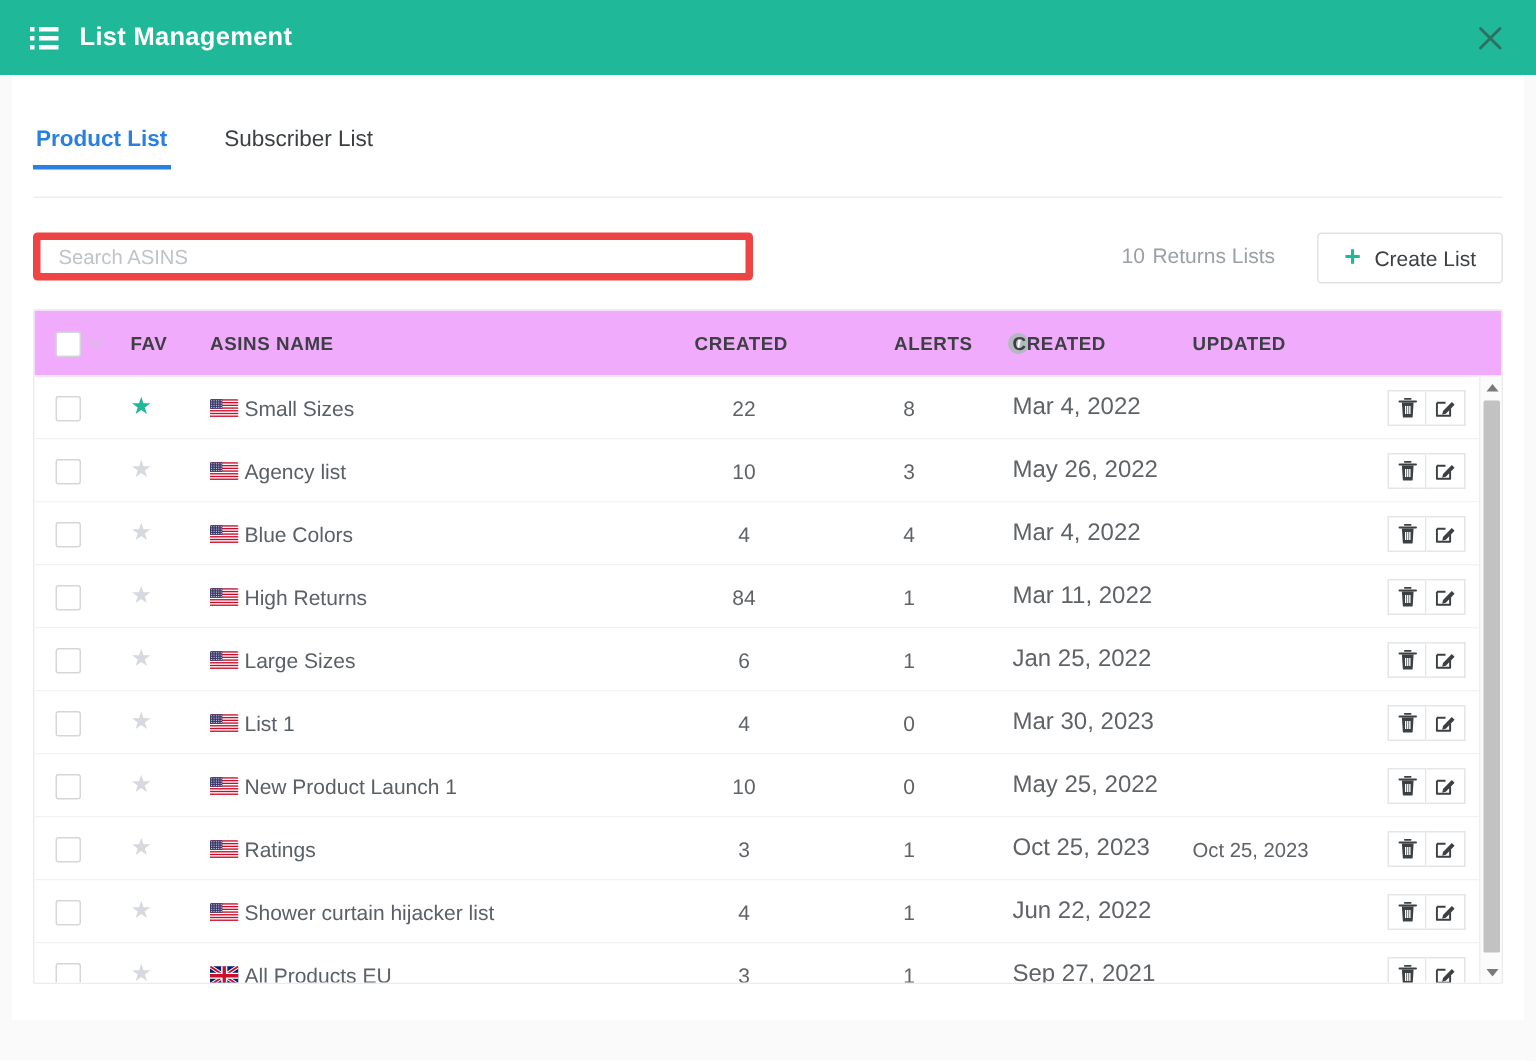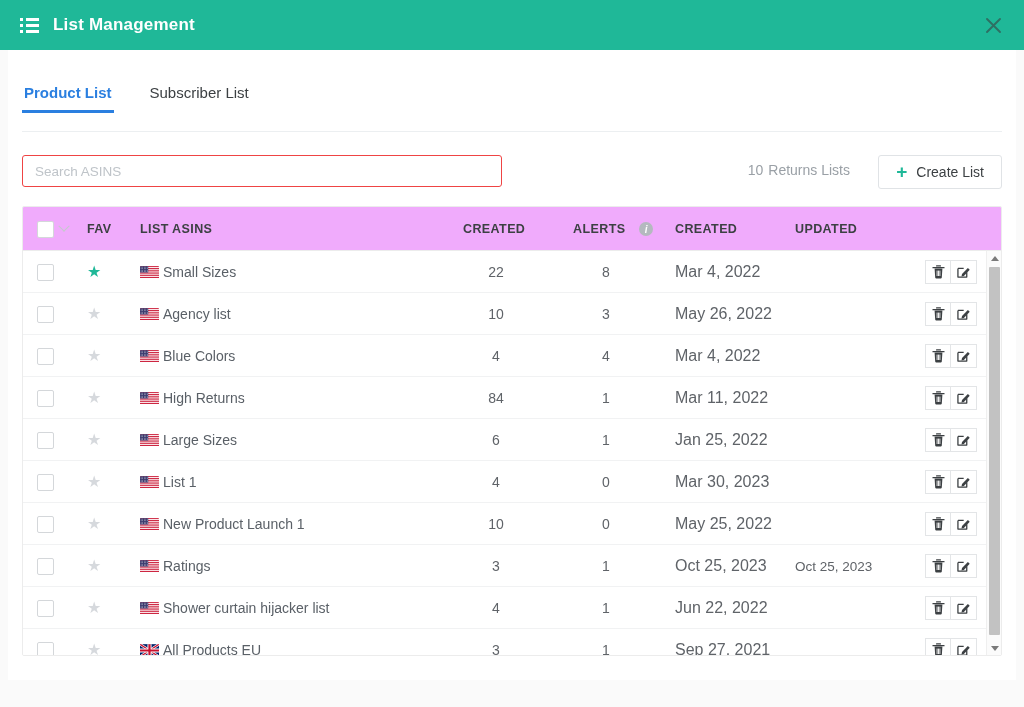--- a/index.html
+++ b/index.html
@@ -66,21 +66,21 @@
     position: absolute; left: 14px; top: 81px; width: 980px; height: 1px;
     background: #eceff1;
   }
 
   
   .toolbar {
     position: absolute; left: 14px; top: 105px; width: 980px; height: 34px;
   }
   .search-input {
     position: absolute; left: 0; top: 0; width: 480px; height: 32px;
-    border: 1px solid #ef4444; border-radius: 3px; background: #fff;
+    border: 5px solid #ef4444; border-radius: 3px; background: #fff;
     padding: 0 12px; font-size: 13.5px; color: #3c4043;
     font-family: "Liberation Sans", sans-serif; outline: none;
   }
   .search-input::placeholder { color: #bfc4c9; }
   .count-wrap {
     position: absolute; right: 152px; top: 7px;
     font-size: 14px; color: #9aa0a6; white-space: nowrap;
   }
   .count-num { color: #9aa0a6; margin-right: 5px; }
   .create-btn {
@@ -110,21 +110,21 @@
   .th {
     position: absolute; top: 0; height: 44px;
     display: flex; align-items: center;
     font-size: 12.5px; font-weight: bold; color: #3c4043;
     letter-spacing: .4px;
   }
   .th-check   { left: 14px; }
   .th-fav     { left: 64px; }
   .th-name    { left: 117px; }
   .th-products{ left: 440px; }
-  .th-alerts  { left: 550px; gap: 14px; }
+  .th-alerts  { left: 573px; gap: 24px; }
   .th-created { left: 652px; }
   .th-updated { left: 772px; }
 
   .chk {
     width: 17px; height: 17px; border: 1px solid #d4d7da;
     border-radius: 2px; background: #fff; cursor: pointer; display: block;
   }
   .chev {
     margin-left: 6px; width: 8px; height: 8px;
     border-right: 1.6px solid #c5c9cd; border-bottom: 1.6px solid #c5c9cd;
@@ -237,21 +237,21 @@
     </div>
 
     <div class="table-wrap">
 
       <div class="thead">
         <div class="th th-check">
           <span class="chk"></span>
           <span class="chev"></span>
         </div>
         <div class="th th-fav">FAV</div>
-        <div class="th th-name">LIST ASINS</div>
+        <div class="th th-name">ASINS NAME</div>
         <div class="th th-products">CREATED</div>
         <div class="th th-alerts">
           <span>ALERTS</span>
           <span class="info-i">i</span>
         </div>
         <div class="th th-created">CREATED</div>
         <div class="th th-updated">UPDATED</div>
       </div>
 
       <div class="tbody" id="tbody">

